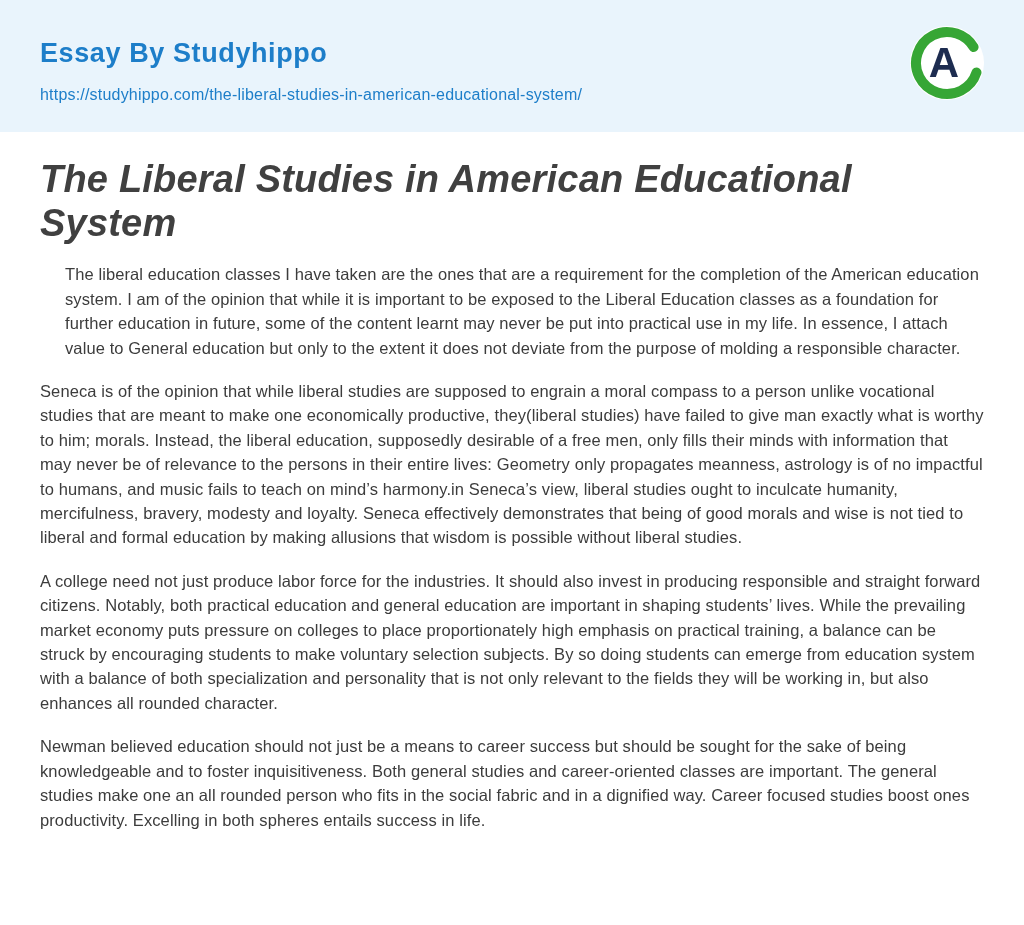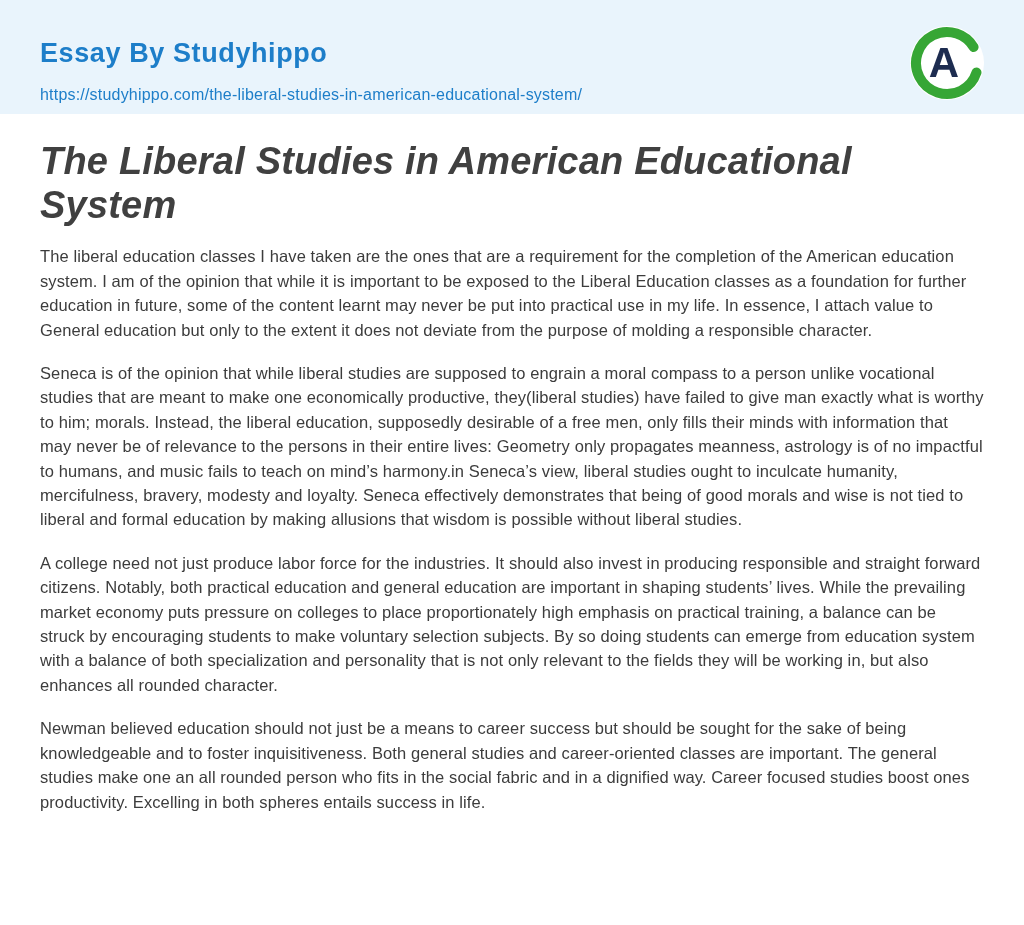--- a/index.html
+++ b/index.html
@@ -8,21 +8,21 @@
     width: 1024px;
     height: 925px;
     font-family: "Liberation Sans", sans-serif;
     overflow: hidden;
     color: #3c3c3c;
   }
 
   
   .header {
     position: relative;
-    height: 114px;
+    height: 132px;
     background: #e9f4fc;
     padding: 38px 40px 0 40px;
   }
   .site-title {
     color: #1d7ec9;
     font-size: 27px;
     font-weight: 700;
     letter-spacing: 0.6px;
   }
   .essay-url {
@@ -59,20 +59,21 @@
   .article-body p {
     margin-top: 19px;
     font-size: 16.5px;
     line-height: 1.48;
     color: #3c3c3c;
     max-width: 948px;
     letter-spacing: 0.1px;
   }
   .article-body p:first-child {
     margin-top: 17px;
+    margin-left: 25px;
   }
 </style>
 </head>
 <body>
 
 <div class="header">
   <div class="site-title">Essay By Studyhippo</div>
   <a class="essay-url">https://studyhippo.com/the-liberal-studies-in-american-educational-system/</a>
 
   <div class="logo">

